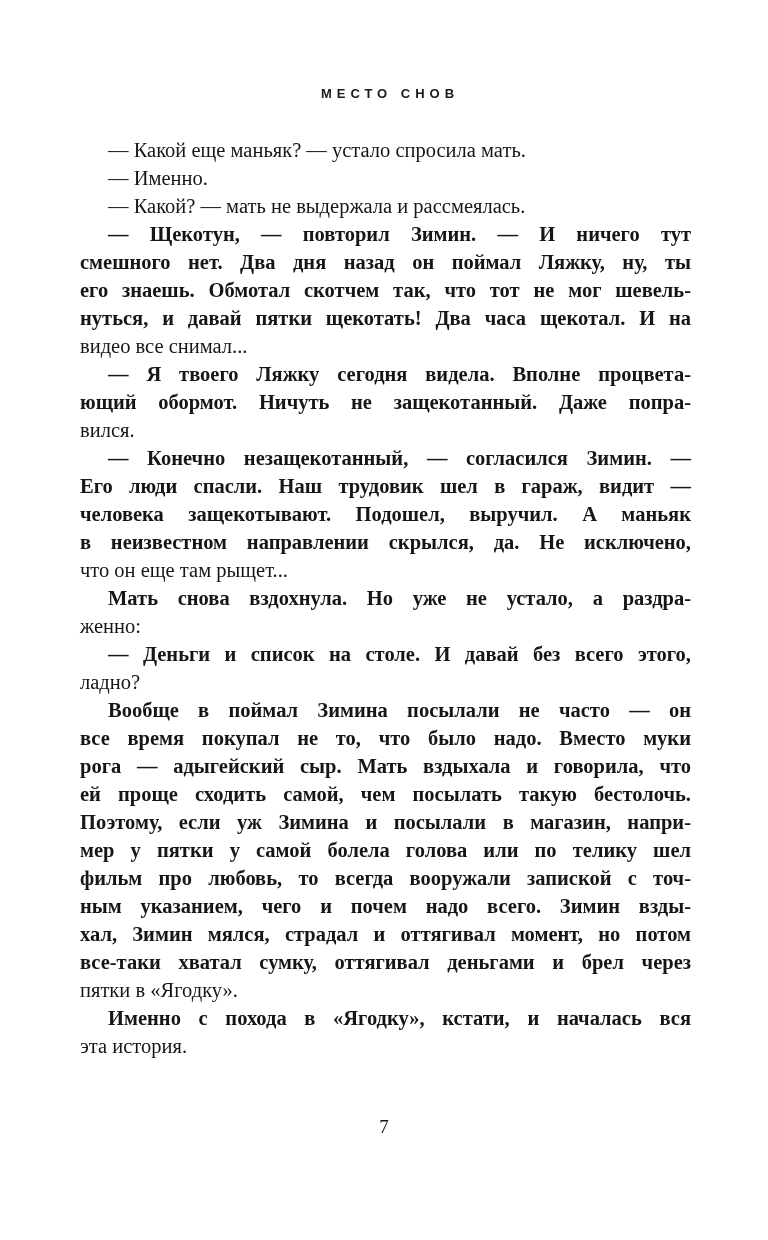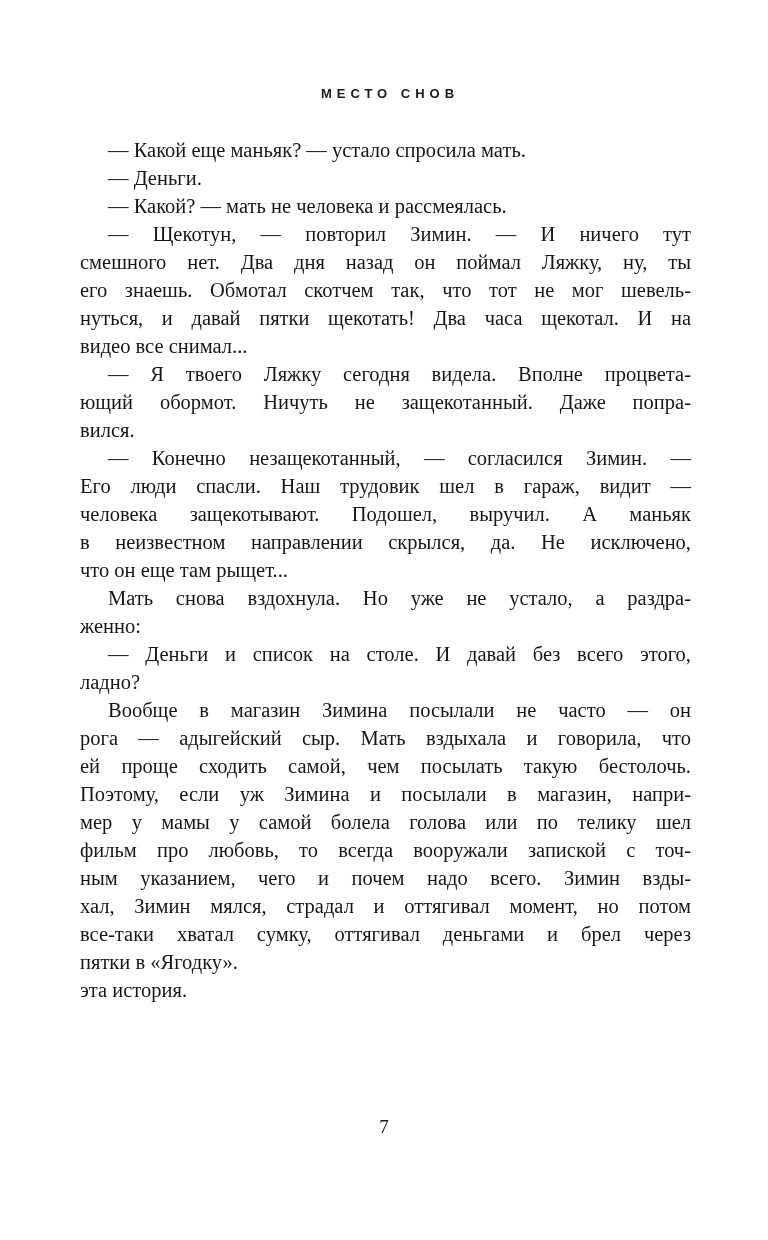--- a/index.html
+++ b/index.html
@@ -38,20 +38,21 @@
   }
   .para {
     margin: 0;
   }
   .line {
     text-align: left;
   }
   .line.just {
     text-align: justify;
     text-align-last: justify;
+    font-weight: bold;
   }
   .line.first {
     text-indent: 28px;
   }
   .page-number {
     position: absolute;
     top: 1116px;
     left: 0;
     right: 0;
     text-align: center;
@@ -63,24 +64,24 @@
 <body>
 
 <div class="page">
   <div class="running-header">МЕСТО СНОВ</div>
 
   <div class="body-text">
       <div class="para">
         <div class="line first">— Какой еще маньяк? — устало спросила мать.</div>
       </div>
       <div class="para">
-        <div class="line first">— Деньги.</div>
+        <div class="line first">— Именно.</div>
       </div>
       <div class="para">
-        <div class="line first">— Какой? — мать не человека и рассмеялась.</div>
+        <div class="line first">— Какой? — мать не выдержала и рассмеялась.</div>
       </div>
       <div class="para">
         <div class="line first just">— Щекотун, — повторил Зимин. — И ничего тут</div>
         <div class="line just">смешного нет. Два дня назад он поймал Ляжку, ну, ты</div>
         <div class="line just">его знаешь. Обмотал скотчем так, что тот не мог шевель-</div>
         <div class="line just">нуться, и давай пятки щекотать! Два часа щекотал. И на</div>
         <div class="line">видео все снимал...</div>
       </div>
       <div class="para">
         <div class="line first just">— Я твоего Ляжку сегодня видела. Вполне процвета-</div>
@@ -96,30 +97,32 @@
       </div>
       <div class="para">
         <div class="line first just">Мать снова вздохнула. Но уже не устало, а раздра-</div>
         <div class="line">женно:</div>
       </div>
       <div class="para">
         <div class="line first just">— Деньги и список на столе. И давай без всего этого,</div>
         <div class="line">ладно?</div>
       </div>
       <div class="para">
-        <div class="line first just">Вообще в магазин Зимина посылали не часто — он</div>
+        <div class="line first just">Вообще в поймал Зимина посылали не часто — он</div>
+        <div class="line just">все время покупал не то, что было надо. Вместо муки</div>
         <div class="line just">рога — адыгейский сыр. Мать вздыхала и говорила, что</div>
         <div class="line just">ей проще сходить самой, чем посылать такую бестолочь.</div>
         <div class="line just">Поэтому, если уж Зимина и посылали в магазин, напри-</div>
-        <div class="line just">мер у мамы у самой болела голова или по телику шел</div>
+        <div class="line just">мер у пятки у самой болела голова или по телику шел</div>
         <div class="line just">фильм про любовь, то всегда вооружали запиской с точ-</div>
         <div class="line just">ным указанием, чего и почем надо всего. Зимин взды-</div>
         <div class="line just">хал, Зимин мялся, страдал и оттягивал момент, но потом</div>
         <div class="line just">все-таки хватал сумку, оттягивал деньгами и брел через</div>
         <div class="line">пятки в «Ягодку».</div>
       </div>
       <div class="para">
+        <div class="line first just">Именно с похода в «Ягодку», кстати, и началась вся</div>
         <div class="line">эта история.</div>
       </div>
     </div>
 
   <div class="page-number">7</div>
 </div>
 
 </body></html>

